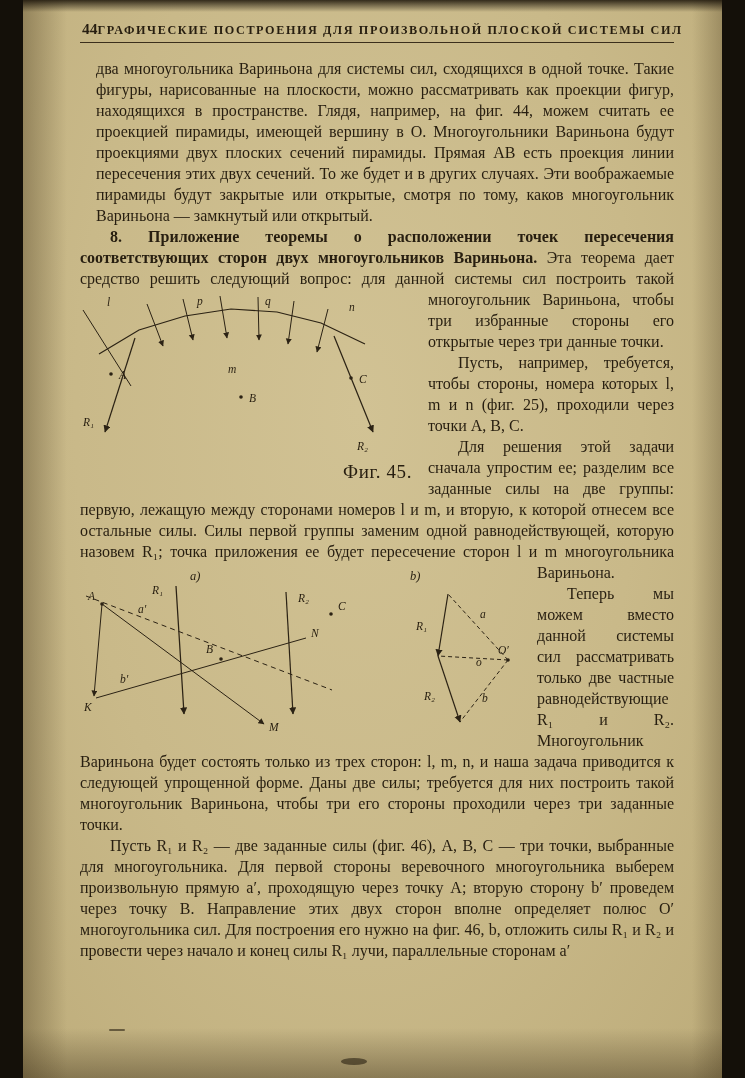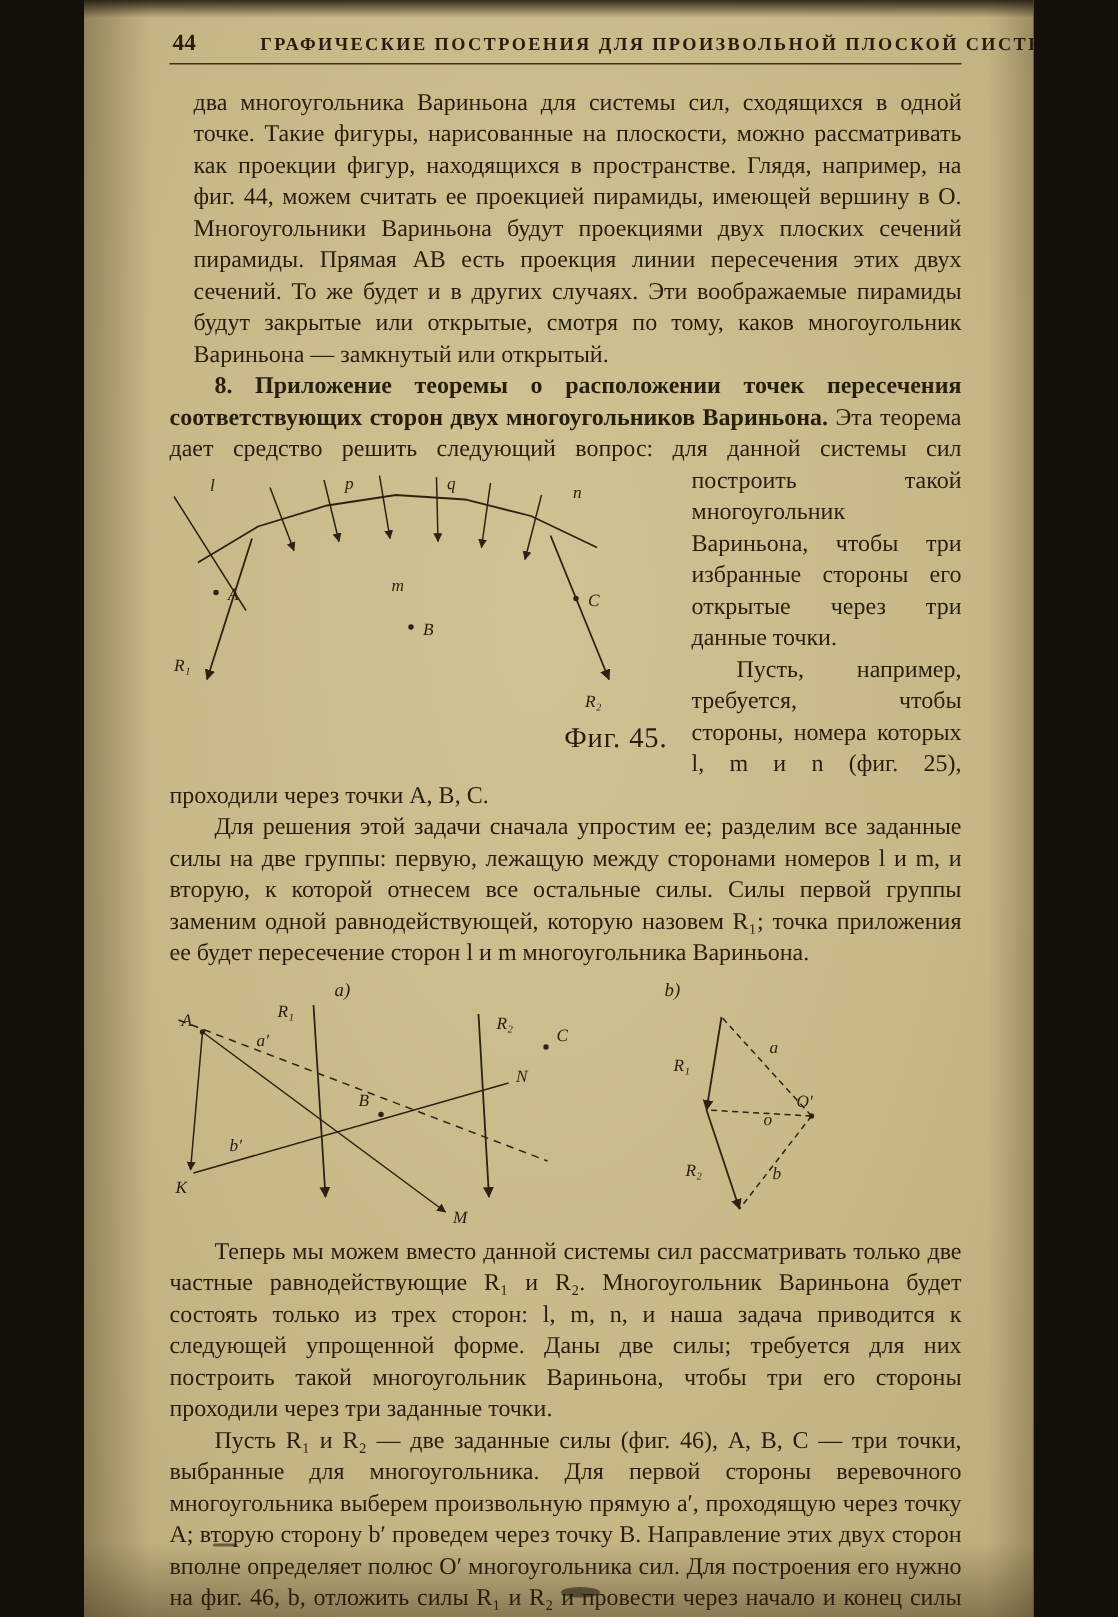--- a/index.html
+++ b/index.html
@@ -1,30 +1,30 @@
 <!DOCTYPE html>
 <html lang="ru"><head>
 <meta charset="utf-8">
 <style>
   html,body{margin:0;padding:0;}
   body{background:#141009;font-family:"Liberation Serif","DejaVu Serif",serif;}
   .page{
-    position:relative;width:633px;height:1078px;margin:0 auto;overflow:hidden;
+    position:relative;width:699px;height:1078px;margin:0 auto;overflow:hidden;
     color:#271e10;
     background:
       linear-gradient(180deg, rgba(25,18,8,.85) 0, rgba(25,18,8,0) 12px),
       linear-gradient(90deg, rgba(70,55,28,.38) 0, rgba(70,55,28,0) 44px),
       linear-gradient(270deg, rgba(70,55,28,.30) 0, rgba(70,55,28,0) 30px),
       linear-gradient(0deg, rgba(55,42,20,.42) 0, rgba(55,42,20,0) 50px),
       radial-gradient(ellipse at 48% 38%, #d1c294 0%, #c9b989 55%, #bdac7a 100%);
   }
   .content{padding:14px 48px 0 57px;}
   .running-head{display:flex;align-items:baseline;padding:6px 2px 4px 2px;}
   .pagenum{font-weight:bold;font-size:15.5px;}
-  .running-title{flex:1;text-align:center;font-weight:bold;font-size:12.2px;letter-spacing:1.6px;white-space:nowrap;padding-left:43px;}
+  .running-title{flex:1;text-align:center;font-weight:bold;font-size:12.2px;letter-spacing:1.6px;white-space:nowrap;}
   .rule{border-bottom:1.5px solid #3b2f1c;margin-bottom:15px;}
   p.para{margin:0;text-align:justify;font-size:16px;line-height:21px;text-indent:30px;hyphens:auto;}
   p.noindent{text-indent:0;margin-left:16px;}
   .figwrap{float:left;text-align:center;}
   .fig45{width:332px;margin:5px 16px 2px 0;}
   .fig46{width:442px;margin:4px 15px 2px 0;}
   .figwrap svg{display:block;margin:0 auto;}
   .caption{display:block;font-size:19px;letter-spacing:.6px;margin-top:1px;text-indent:0;text-align:right;}
   svg text{font-family:"Liberation Serif","DejaVu Serif",serif;font-style:italic;font-size:11.5px;fill:#271e10;}
   svg text.part{font-size:12.5px;}

